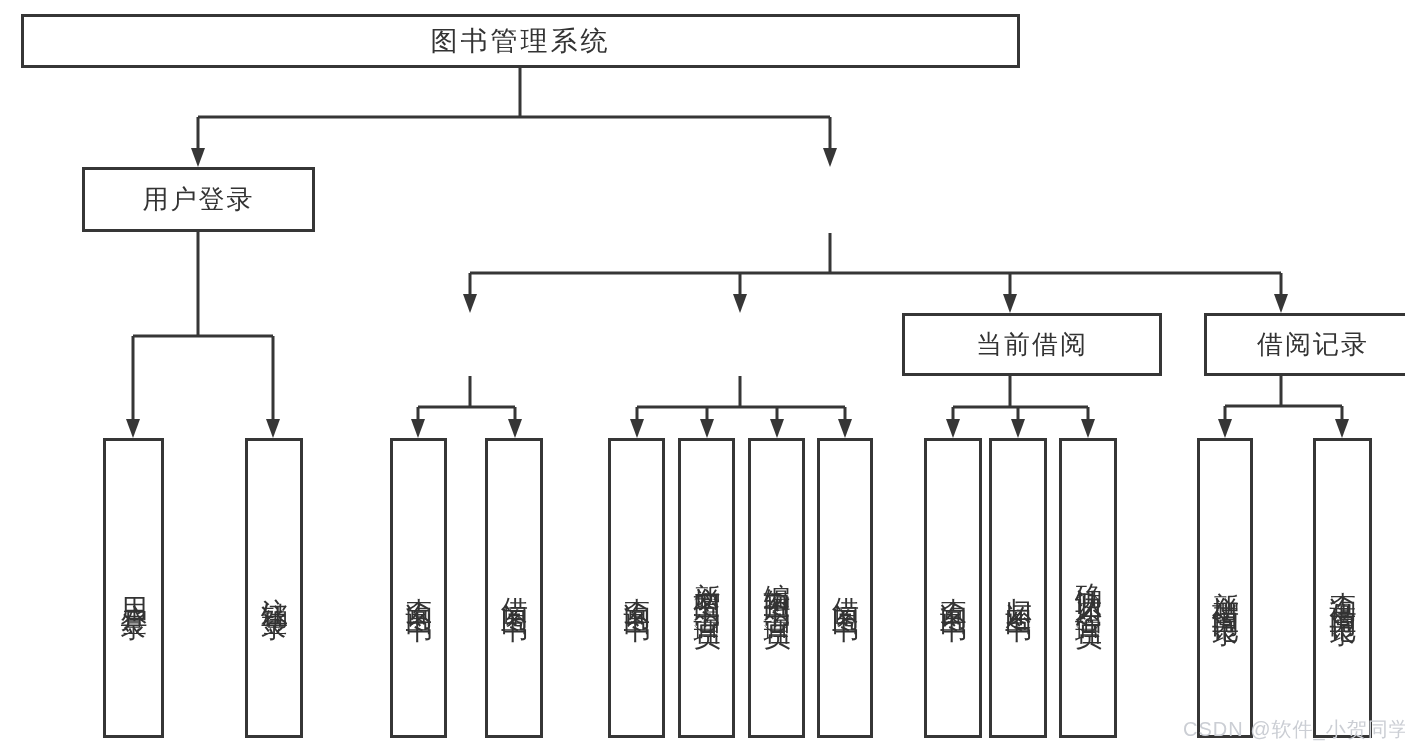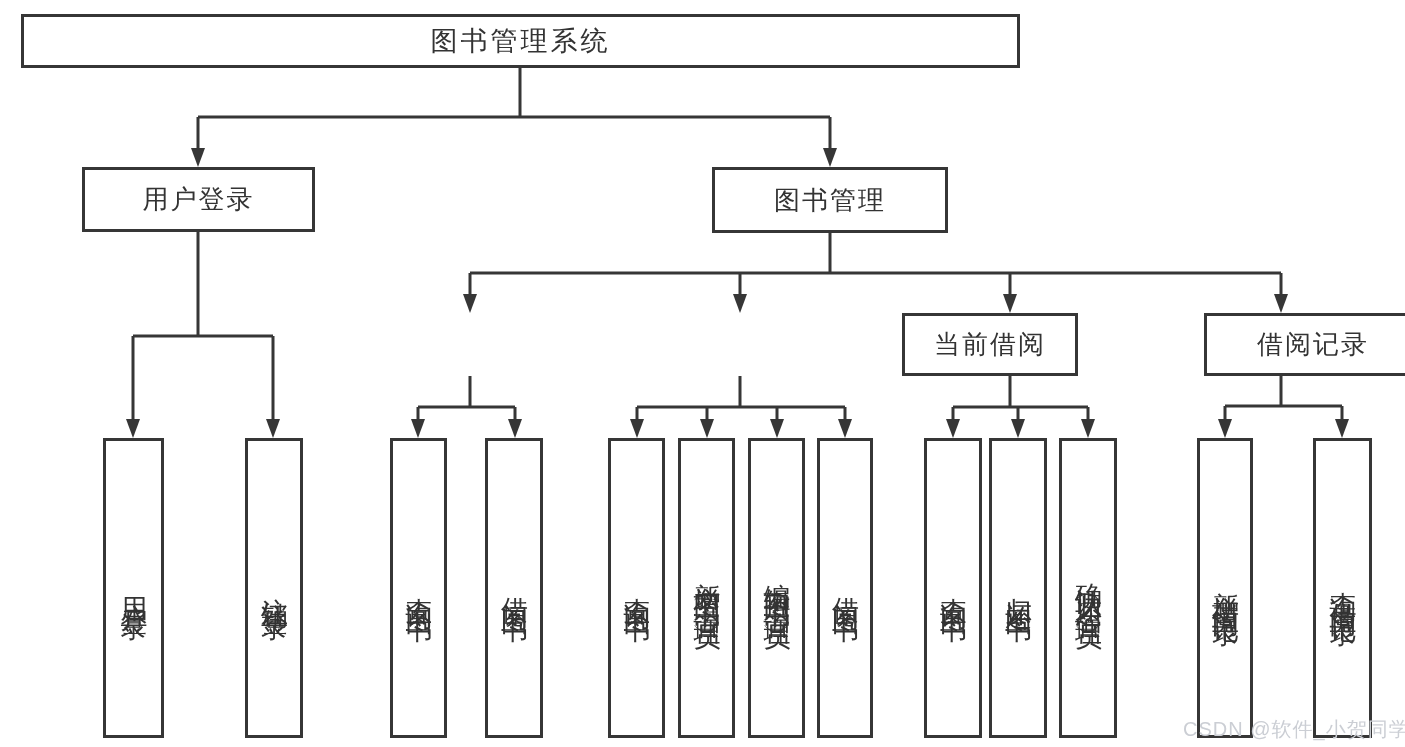--- a/index.html
+++ b/index.html
@@ -85,25 +85,22 @@
     </g>
   </svg>
 
   <div class="node root-node" style="left:21px; top:14px; width:999px; height:54px;">
     <span class="h-label">图书管理系统</span>
   </div>
 
   <div class="node" style="left:82px; top:167px; width:233px; height:65px;">
     <span class="h-label">用户登录</span>
   </div>
-  <div class="node" style="left:712px; top:167px; width:236px; height:66px;">
-    <span class="h-label">图书管理</span>
-  </div>
 
-  <div class="node" style="left:902px; top:313px; width:176px; height:63px;">
+  <div class="node" style="left:902px; top:313px; width:260px; height:63px;">
     <span class="h-label">当前借阅</span>
   </div>
   <div class="node" style="left:1204px; top:313px; width:218px; height:63px;">
     <span class="h-label">借阅记录</span>
   </div>
 
   <div class="node leaf-node" style="left:103px; top:438px; width:61px; height:300px;">
     <span class="v-label">用户登录</span>
   </div>
   <div class="node leaf-node" style="left:245px; top:438px; width:58px; height:300px;">

